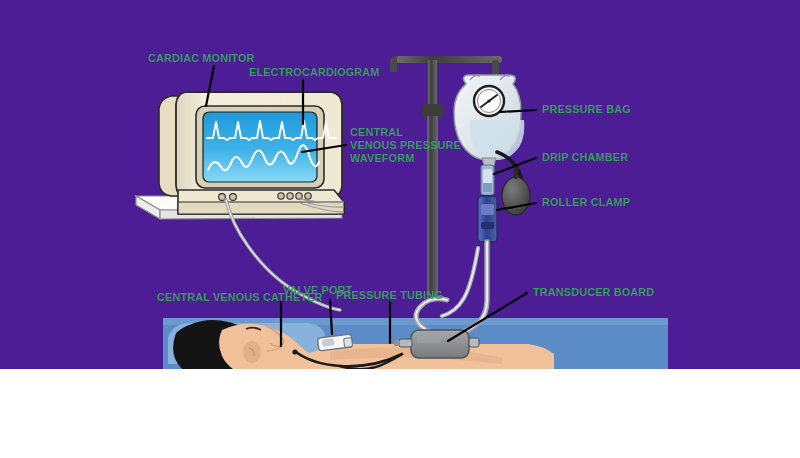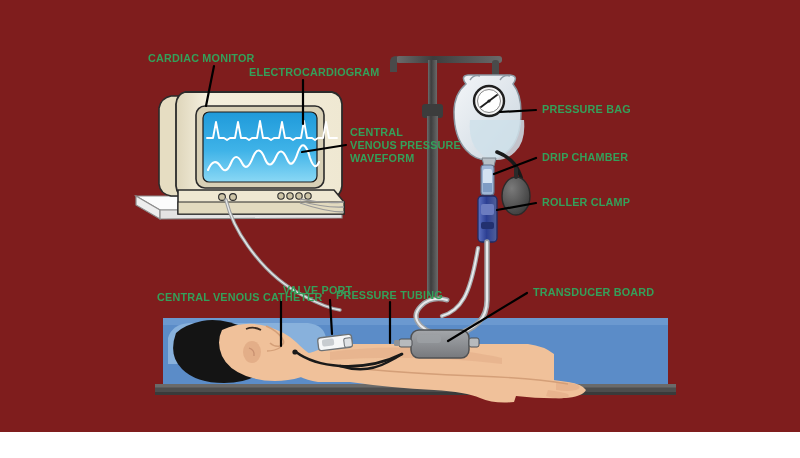--- a/index.html
+++ b/index.html
@@ -3,22 +3,22 @@
 <meta charset="utf-8">
 <style>
   html,body{margin:0;padding:0;background:#ffffff;}
   body{
     font-family:"Liberation Sans", sans-serif;
     -webkit-font-smoothing:antialiased;
   }
   #stage{
     position:relative;
     width:800px;
-    height:432px;
-    background:#7f1d1d;
+    height:369px;
+    background:#4c1d95;
     overflow:hidden;
   }
   #art{position:absolute;left:0;top:0;width:800px;height:458px;}
   .lbl{
     position:absolute;
     color:#34a05a;
     font-weight:bold;
     font-size:11.5px;
     letter-spacing:.2px;
     line-height:12.5px;

